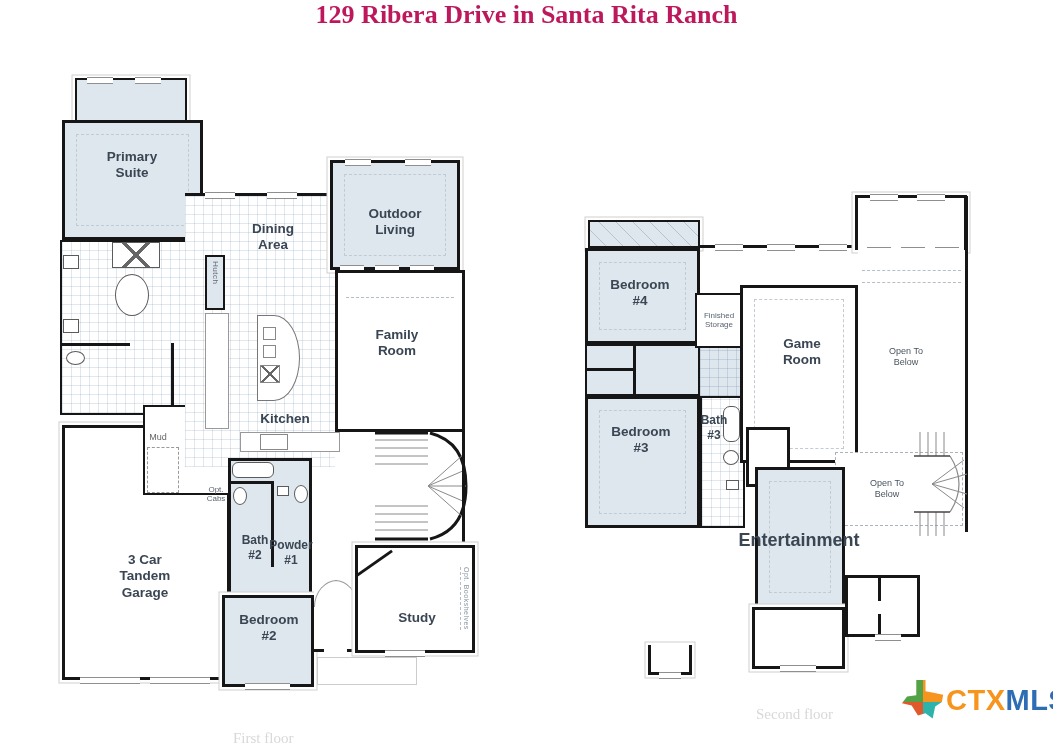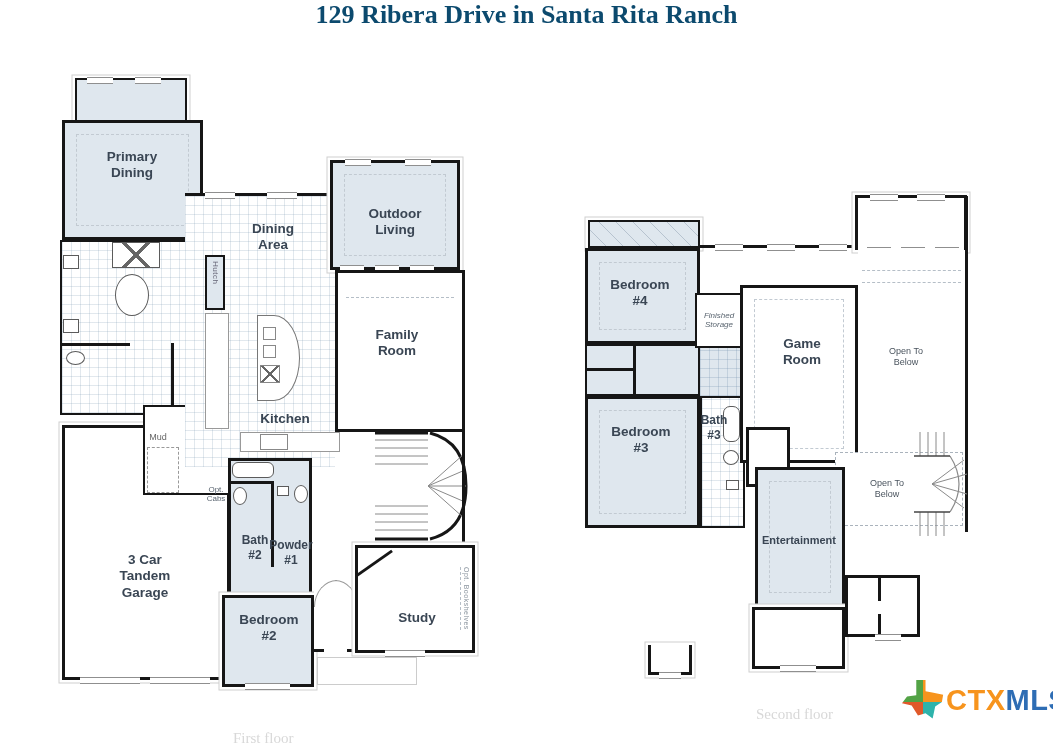--- a/index.html
+++ b/index.html
@@ -1,20 +1,20 @@
 <!DOCTYPE html>
 <html><head>
 <meta charset="utf-8">
 <style>
   html,body{margin:0;padding:0;background:#fff;}
   .canvas{position:relative;width:1053px;height:745px;background:#fff;overflow:hidden;
           font-family:"Liberation Sans",sans-serif;}
   
   .hdr{position:absolute;left:0;top:4;width:100%;text-align:center;}
-  .hdr h1{margin:0;font-family:"Liberation Serif",serif;font-size:26px;font-weight:bold;color:#0c4a6e;}
+  .hdr h1{margin:0;font-family:"Liberation Serif",serif;font-size:26px;font-weight:bold;color:#be185d;}
   .hdr .sub{margin-top:2px;font-family:"Liberation Serif",serif;font-size:14.5px;color:#222;}
   
   .plan{position:absolute;}
   .room{position:absolute;box-sizing:border-box;background:#fff;}
   .blue{background:#dfe7ee;}
   .w3{border:3px solid #161616;}
   .w2{border:2px solid #161616;}
   .w1{border:1.5px solid #555;}
   .tile{background-image:
       repeating-linear-gradient(0deg,rgba(120,150,175,.22) 0 1px,transparent 1px 9px),
@@ -64,21 +64,21 @@
   <div class="plan" style="left:55px;top:75px;width:452px;height:615px;">
 
     <div class="room blue w2 ledge" style="left:20px;top:3px;width:112px;height:44px;"></div>
     <div class="win" style="left:32px;top:2px;width:26px;"></div>
     <div class="win" style="left:80px;top:2px;width:26px;"></div>
 
     <div class="room blue w3" style="left:7px;top:45px;width:141px;height:120px;">
       <div class="tray"></div>
     </div>
     <div class="room-label" style="left:77px;top:90px;">Primary
-Dining</div>
+Suite</div>
 
     <div class="room tile w2" style="left:5px;top:165px;width:170px;height:175px;"></div>
     <div class="fix xbox" style="left:57px;top:167px;width:48px;height:26px;"></div>
     <div class="fix oval" style="left:60px;top:199px;width:34px;height:42px;"></div>
     <div class="fix" style="left:8px;top:180px;width:16px;height:14px;"></div>
     <div class="fix" style="left:8px;top:244px;width:16px;height:14px;"></div>
     <div class="fix oval" style="left:11px;top:276px;width:19px;height:14px;"></div>
     <div class="wall" style="left:5px;top:268px;width:70px;height:3px;"></div>
     <div class="wall" style="left:116px;top:268px;width:3px;height:72px;"></div>
 
@@ -205,21 +205,21 @@
     <div class="wall" style="left:58px;top:154px;width:3px;height:52px;"></div>
     <div class="wall" style="left:10px;top:178px;width:50px;height:3px;"></div>
 
     <div class="room blue w3" style="left:10px;top:206px;width:115px;height:132px;">
       <div class="tray"></div>
     </div>
     <div class="room-label" style="left:66px;top:250px;">Bedroom
 #3</div>
 
     <div class="room w2" style="left:120px;top:103px;width:48px;height:55px;"></div>
-    <div class="room-label xs" style="left:144px;top:130px;font-style:italic;">Finished
+    <div class="room-label xs" style="left:144px;top:130px;">Finished
 Storage</div>
 
     <div class="room bluetile" style="left:125px;top:158px;width:45px;height:48px;"></div>
 
     <div class="room tile w2" style="left:125px;top:206px;width:45px;height:132px;"></div>
     <div class="fix" style="left:148px;top:216px;width:17px;height:36px;border-radius:7px;"></div>
     <div class="fix oval" style="left:148px;top:260px;width:16px;height:15px;"></div>
     <div class="fix" style="left:151px;top:290px;width:13px;height:10px;"></div>
     <div class="room-label sm" style="left:139px;top:238px;">Bath
 #3</div>
@@ -266,21 +266,21 @@
           <line x1="20" y1="54" x2="52" y2="78"></line>
       </g>
       <path d="M38,26 Q56,54 38,82" fill="none" stroke="#8a8a8a" stroke-width="1.2"></path>
       <line x1="2" y1="26" x2="38" y2="26" stroke="#444" stroke-width="1.5"></line>
       <line x1="2" y1="82" x2="38" y2="82" stroke="#444" stroke-width="1.5"></line>
     </svg>
 
     <div class="room blue w3" style="left:180px;top:277px;width:90px;height:140px;">
       <div class="tray"></div>
     </div>
-    <div class="room-label" style="left:224px;top:351px;font-size:11px;">Entertainment</div>
+    <div class="room-label" style="left:224px;top:351px;font-size:18px;">Entertainment</div>
 
     <div class="room w3 ledge" style="left:177px;top:417px;width:93px;height:62px;"></div>
     <div class="win" style="left:205px;top:475px;width:36px;"></div>
 
     <div class="room w3" style="left:270px;top:385px;width:75px;height:62px;"></div>
     <div class="wall" style="left:303px;top:385px;width:3px;height:26px;"></div>
     <div class="wall" style="left:303px;top:424px;width:3px;height:23px;"></div>
     <div class="win" style="left:300px;top:444px;width:26px;"></div>
 
     <div class="room ledge" style="left:73px;top:455px;width:44px;height:30px;border:3px solid #161616;border-top:none;"></div>

